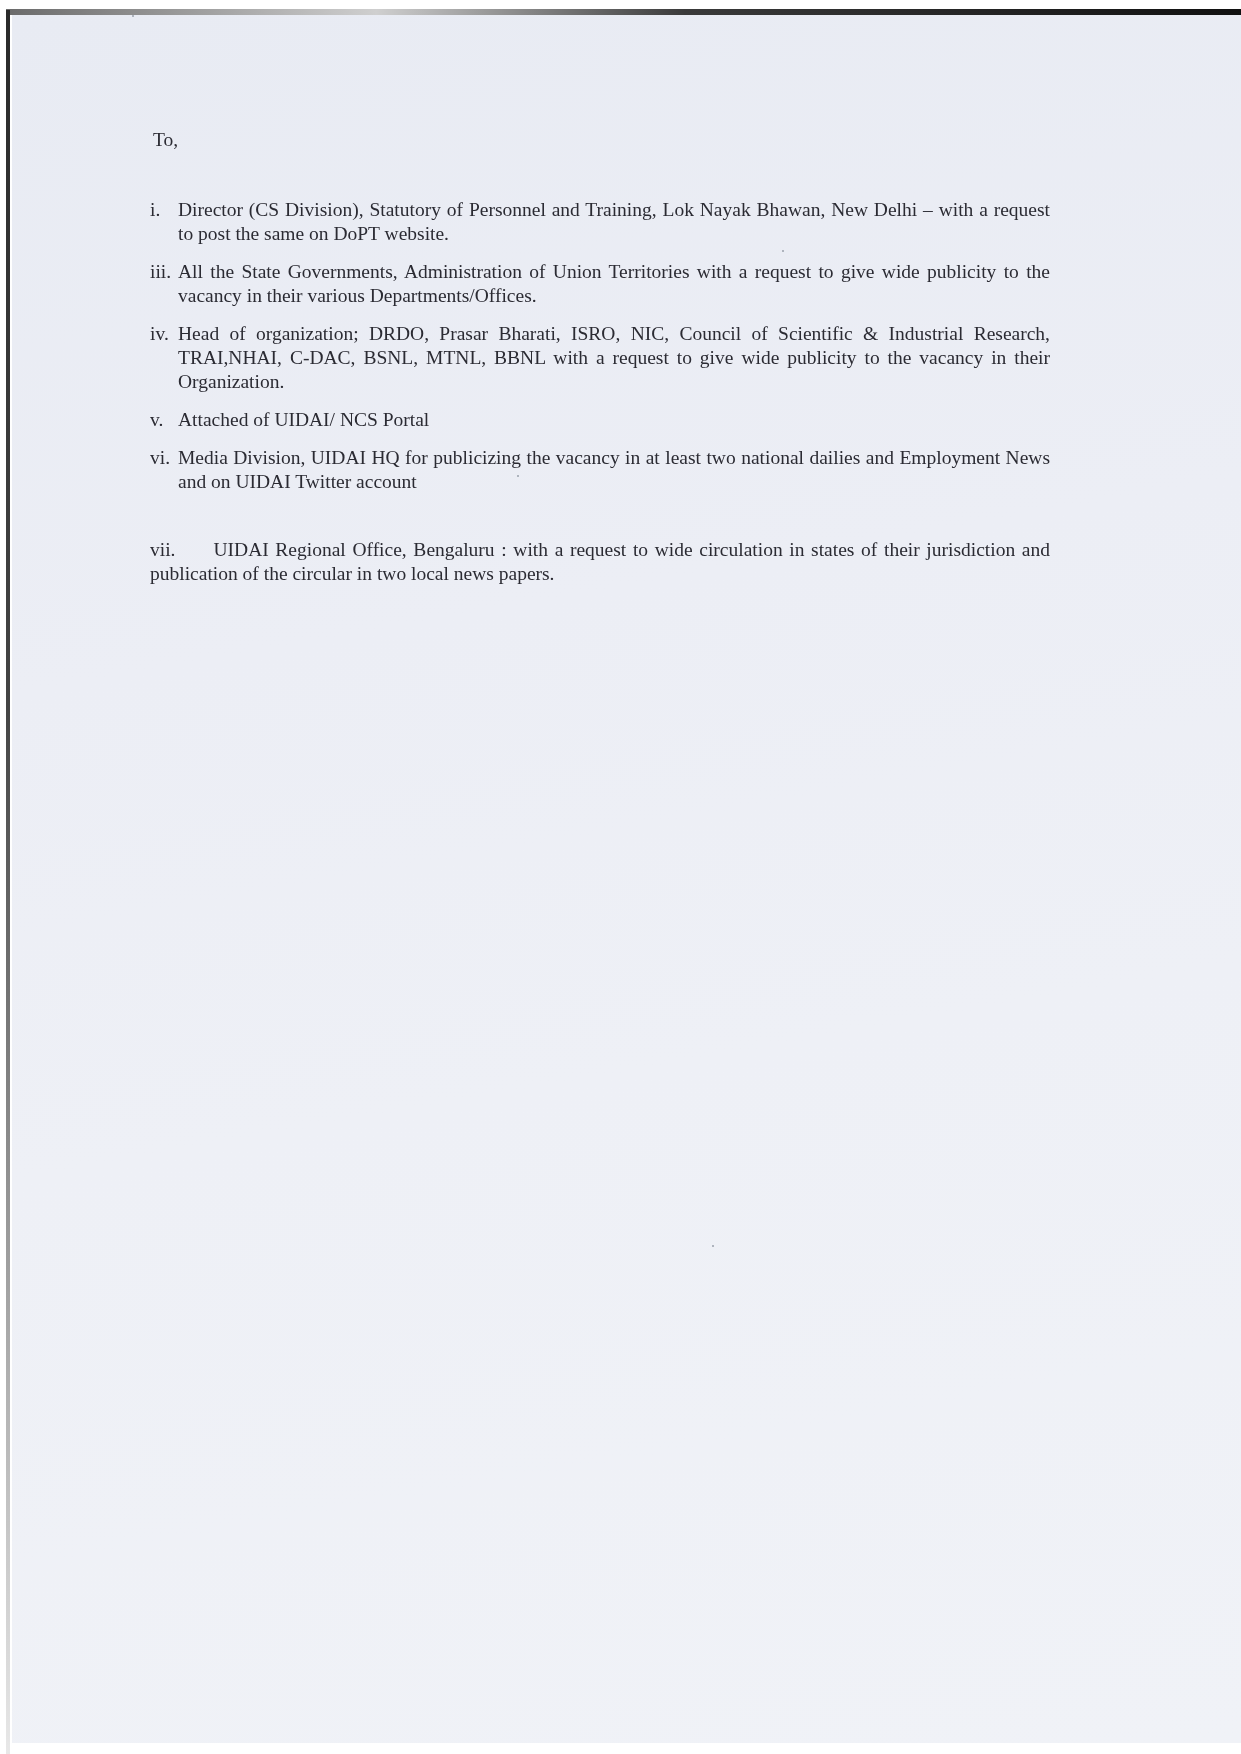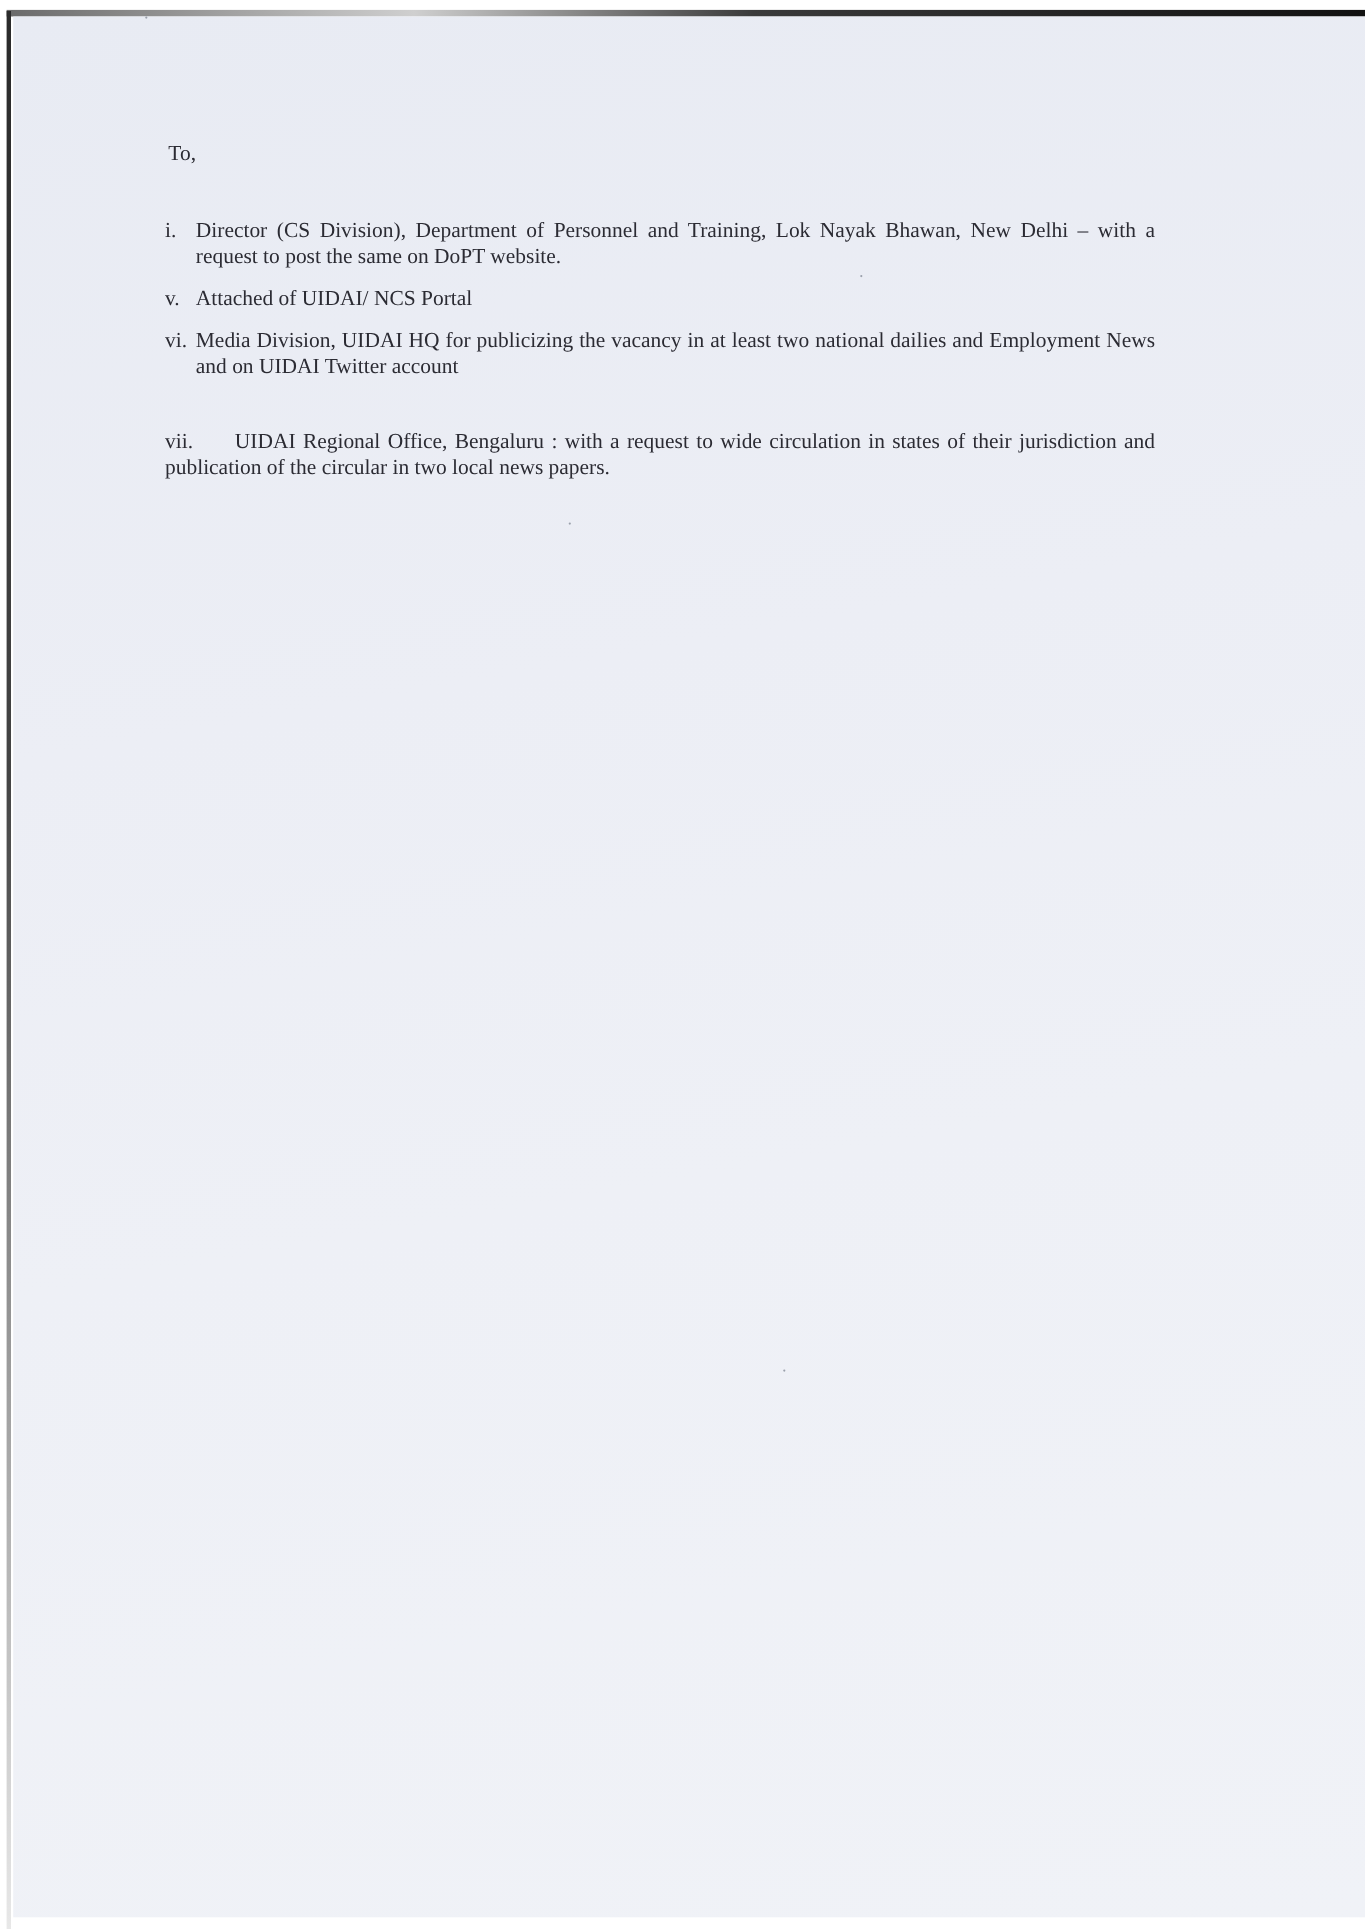--- a/index.html
+++ b/index.html
@@ -91,21 +91,29 @@
     <span class="scan-mark" style="left:505px; top:460px;"></span>
     <span class="scan-mark" style="left:700px; top:1230px;"></span>
   </div>
 
   <div class="content">
     <p class="salutation">To,</p>
 
     <div>
       <p class="recipient">
         <span class="num">i.</span>
-        <span>Director (CS Division), Department of Personnel and Training, Lok Nayak Bhawan, New Delhi – with a request to post the same on DoPT website.</span>
+        <span>Director (CS Division), Statutory of Personnel and Training, Lok Nayak Bhawan, New Delhi – with a request to post the same on DoPT website.</span>
+      </p>
+      <p class="recipient">
+        <span class="num">iii.</span>
+        <span>All the State Governments, Administration of Union Territories with a request to give wide publicity to the vacancy in their various Departments/Offices.</span>
+      </p>
+      <p class="recipient">
+        <span class="num">iv.</span>
+        <span>Head of organization; DRDO, Prasar Bharati, ISRO, NIC, Council of Scientific &amp; Industrial Research, TRAI,NHAI, C-DAC, BSNL, MTNL, BBNL with a request to give wide publicity to the vacancy in their Organization.</span>
       </p>
       <p class="recipient">
         <span class="num">v.</span>
         <span>Attached of UIDAI/ NCS Portal</span>
       </p>
       <p class="recipient">
         <span class="num">vi.</span>
         <span>Media Division, UIDAI HQ for publicizing the vacancy in at least two national dailies and Employment News and on UIDAI Twitter account</span>
       </p>
       <p class="recipient" style="padding-left:0; text-indent:0;margin-top:44px;">

